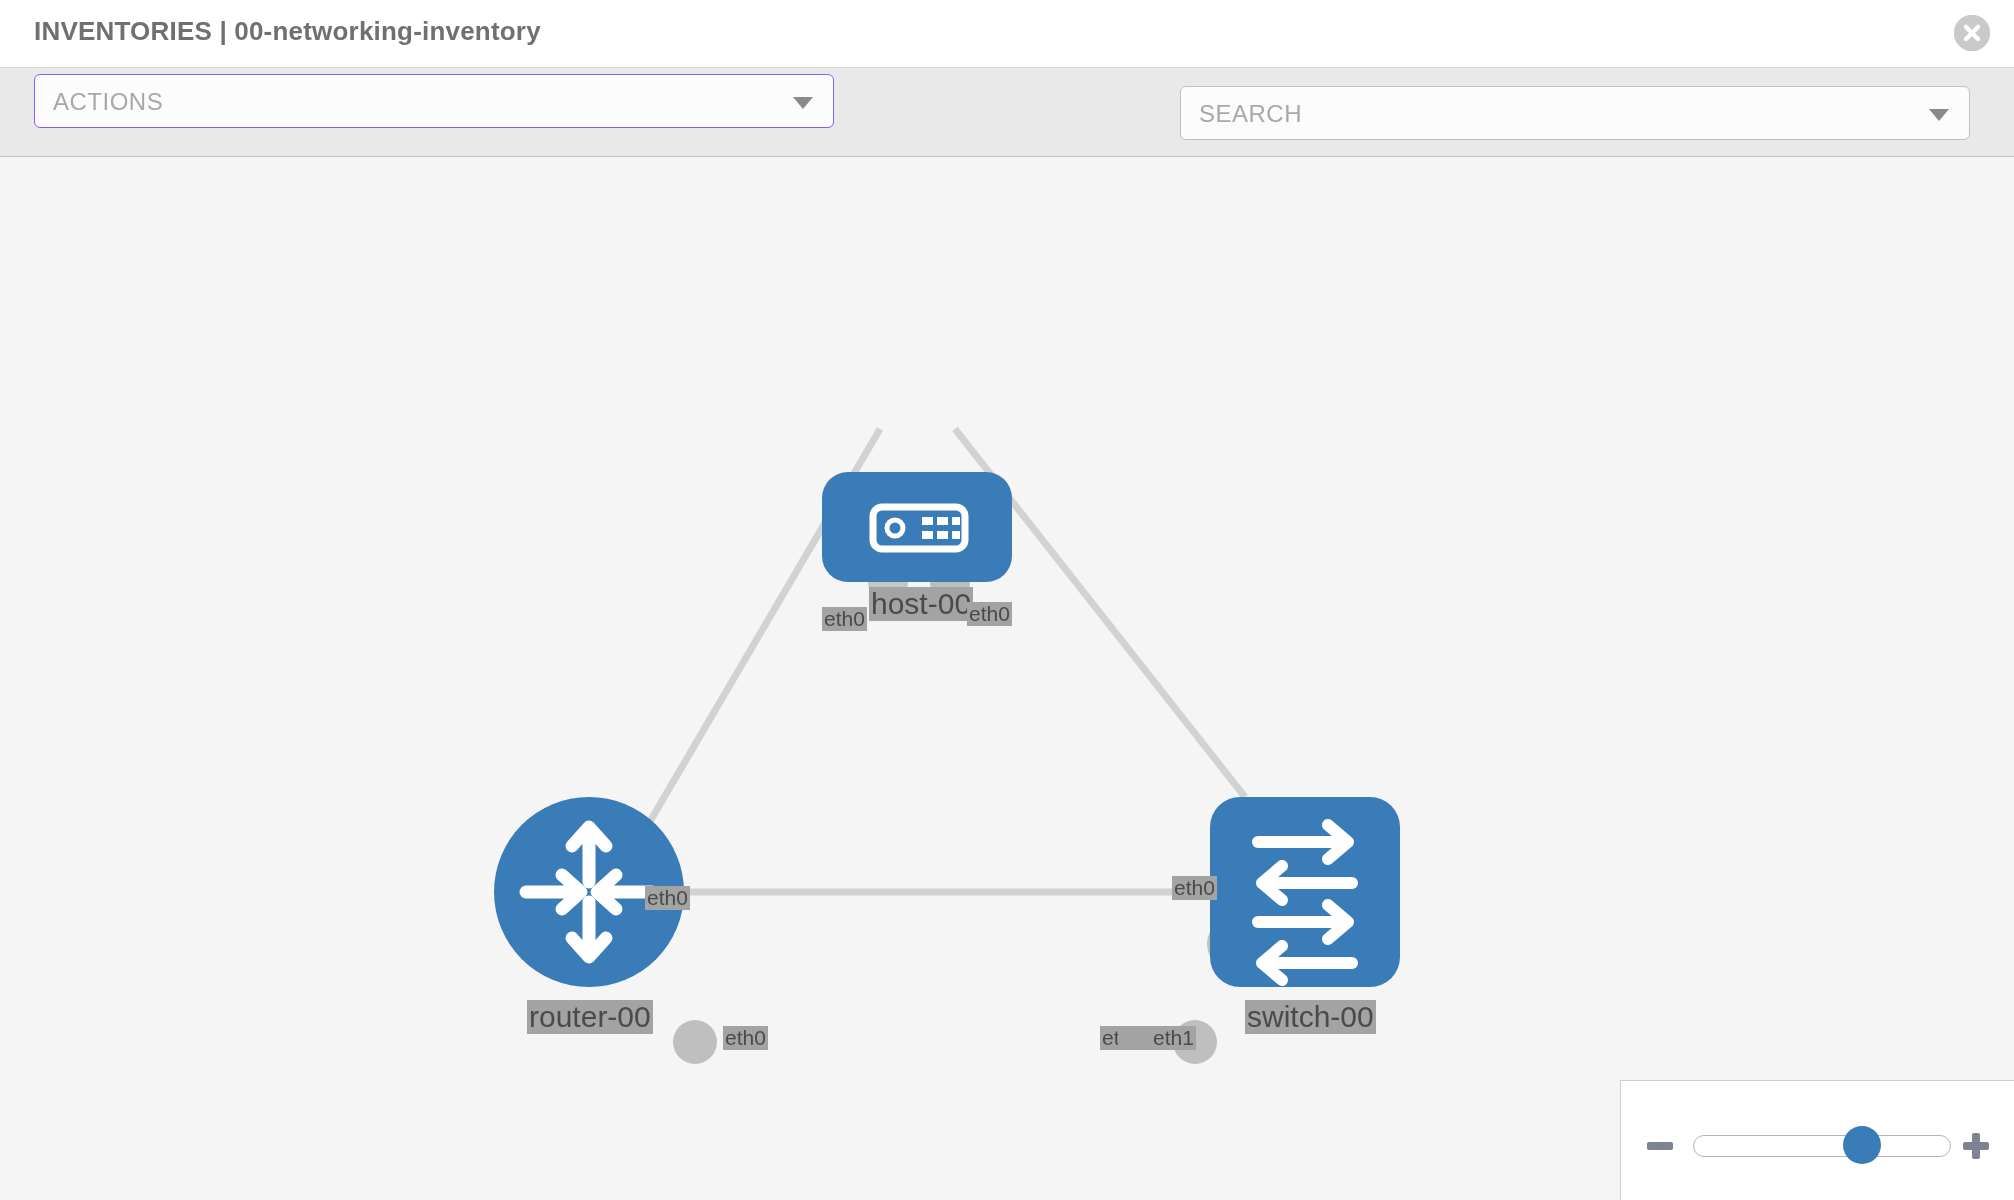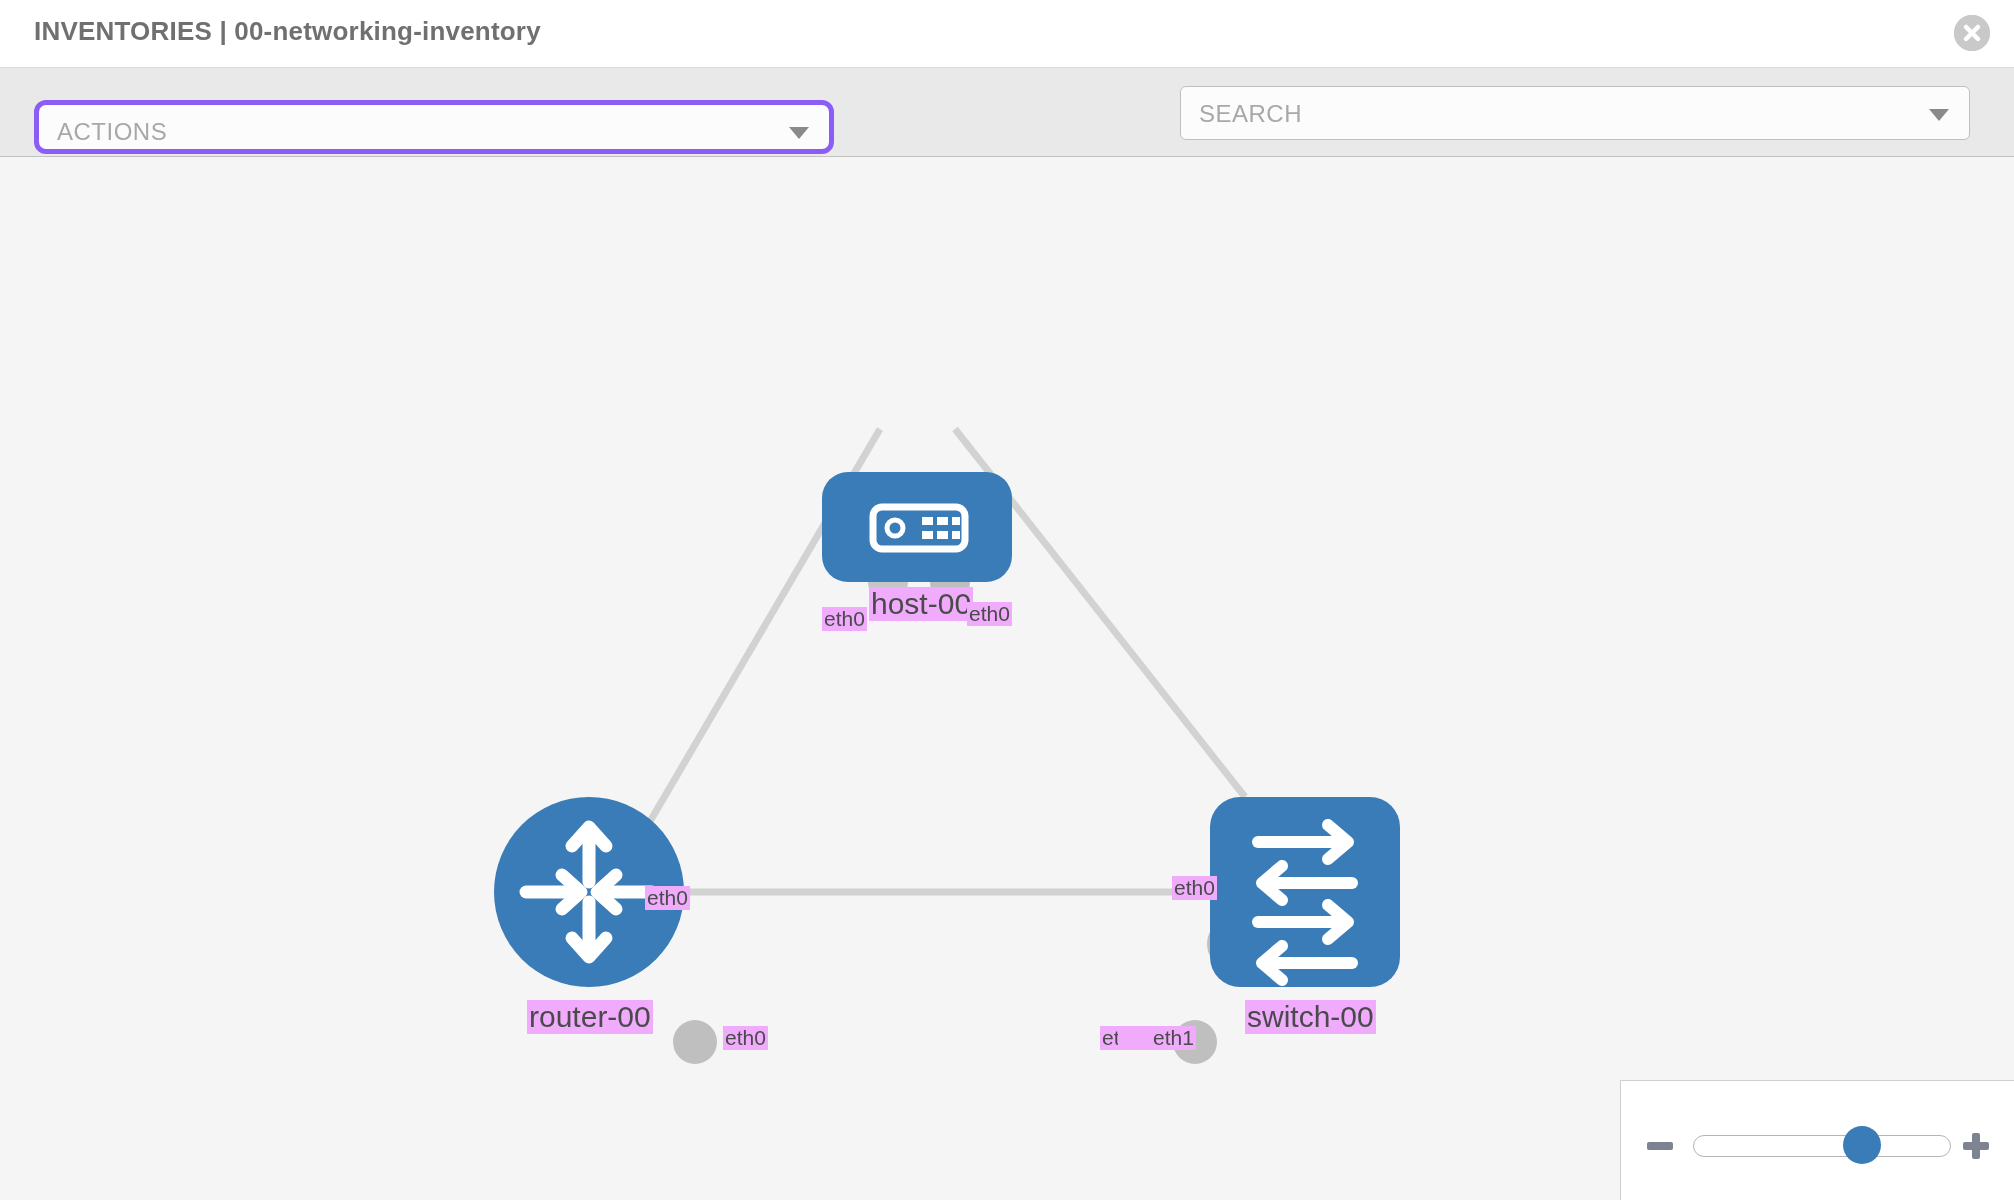--- a/index.html
+++ b/index.html
@@ -58,26 +58,26 @@
     width: 2014px;
     height: 89px;
     background: #e9e9e9;
     border-bottom: 1px solid #c2c2c2;
     box-sizing: border-box;
   }
 
   .actions-select {
     position: absolute;
     left: 34px;
-    top: 32px;
+    top: 6px;
     width: 800px;
     height: 54px;
     background: #fcfcfc;
-    border: 5px solid #8b5cf6;
-    border-radius: 12px;
+    border: 1px solid #8b5cf6;
+    border-radius: 6px;
     box-sizing: border-box;
     cursor: pointer;
   }
   .actions-label {
     position: absolute;
     left: 18px;
     top: 13px;
     font-size: 24px;
     color: #a8a8a8;
     letter-spacing: 0.5px;
@@ -131,21 +131,21 @@
     width: 2014px;
     height: 1043px;
     background: #f5f5f5;
     overflow: hidden;
   }
   .canvas svg { position: absolute; left: 0; top: 0; }
 
   
   .nlabel {
     position: absolute;
-    background: #f0abfc;
+    background: #a3a3a3;
     color: #4a4a4a;
     white-space: nowrap;
     line-height: 1.05;
     padding: 1px 2px;
   }
   .nlabel.big  { font-size: 30px; }
   .nlabel.iface{ font-size: 21px; }
 
   
   .zoom-panel {

